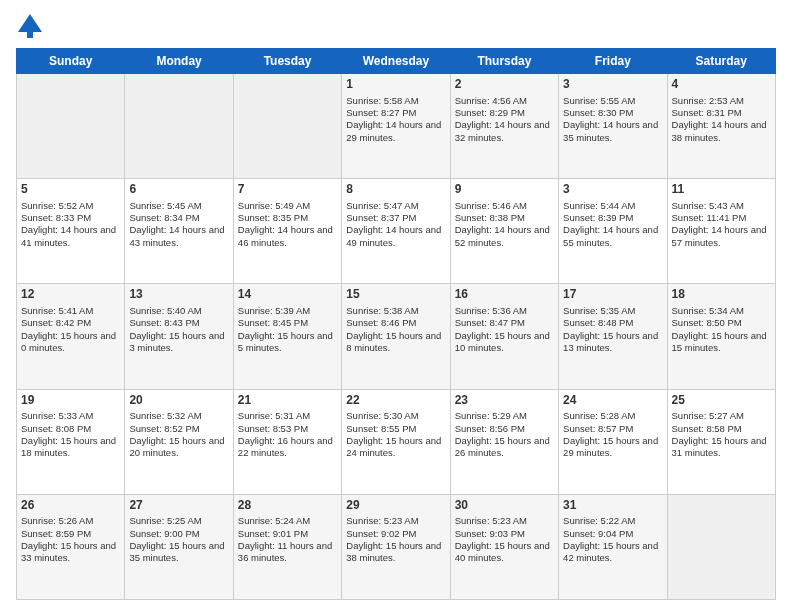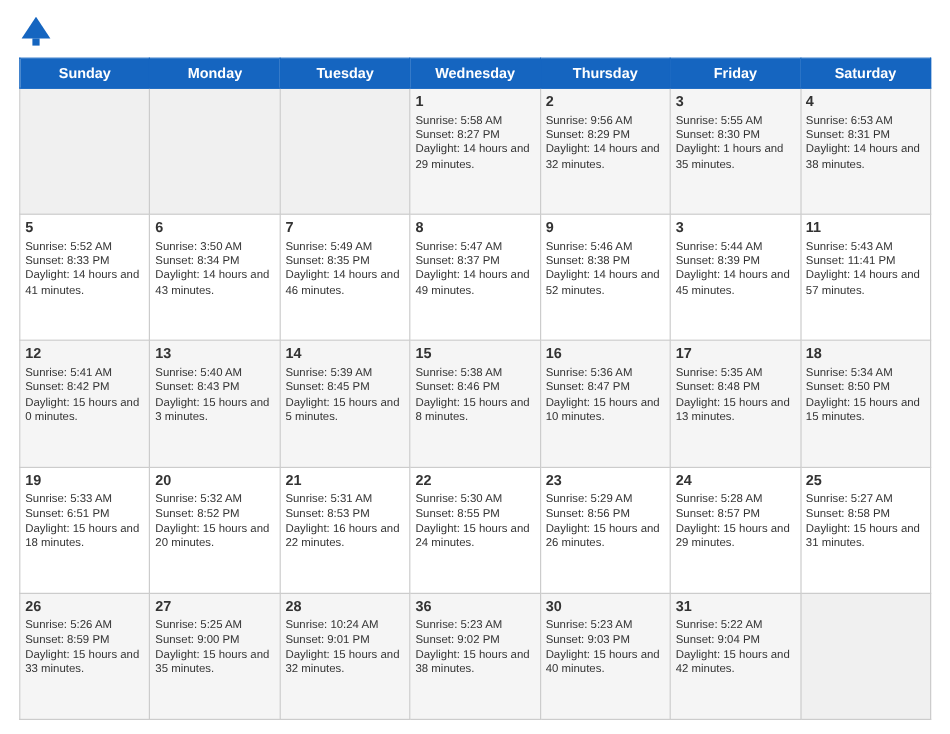--- a/index.html
+++ b/index.html
@@ -126,55 +126,55 @@
           <th>Friday</th>
           <th>Saturday</th>
         </tr>
     </thead>
     <tbody id="calendar-body">
     <tr class="row-alt">
           <td class="empty"></td>
           <td class="empty"></td>
           <td class="empty"></td>
           <td><span class="day-num">1</span><span>Sunrise: 5:58 AM</span><br><span>Sunset: 8:27 PM</span><br><span>Daylight: 14 hours and 29 minutes.</span></td>
-          <td><span class="day-num">2</span><span>Sunrise: 9:56 AM</span><br><span>Sunset: 8:29 PM</span><br><span>Daylight: 14 hours and 32 minutes.</span></td>
-          <td><span class="day-num">3</span><span>Sunrise: 5:55 AM</span><br><span>Sunset: 8:30 PM</span><br><span>Daylight: 1 hours and 35 minutes.</span></td>
-          <td><span class="day-num">4</span><span>Sunrise: 6:53 AM</span><br><span>Sunset: 8:31 PM</span><br><span>Daylight: 14 hours and 38 minutes.</span></td>
+          <td><span class="day-num">2</span><span>Sunrise: 4:56 AM</span><br><span>Sunset: 8:29 PM</span><br><span>Daylight: 14 hours and 32 minutes.</span></td>
+          <td><span class="day-num">3</span><span>Sunrise: 5:55 AM</span><br><span>Sunset: 8:30 PM</span><br><span>Daylight: 14 hours and 35 minutes.</span></td>
+          <td><span class="day-num">4</span><span>Sunrise: 2:53 AM</span><br><span>Sunset: 8:31 PM</span><br><span>Daylight: 14 hours and 38 minutes.</span></td>
         </tr>
         <tr>
           <td><span class="day-num">5</span><span>Sunrise: 5:52 AM</span><br><span>Sunset: 8:33 PM</span><br><span>Daylight: 14 hours and 41 minutes.</span></td>
-          <td><span class="day-num">6</span><span>Sunrise: 3:50 AM</span><br><span>Sunset: 8:34 PM</span><br><span>Daylight: 14 hours and 43 minutes.</span></td>
+          <td><span class="day-num">6</span><span>Sunrise: 5:45 AM</span><br><span>Sunset: 8:34 PM</span><br><span>Daylight: 14 hours and 43 minutes.</span></td>
           <td><span class="day-num">7</span><span>Sunrise: 5:49 AM</span><br><span>Sunset: 8:35 PM</span><br><span>Daylight: 14 hours and 46 minutes.</span></td>
           <td><span class="day-num">8</span><span>Sunrise: 5:47 AM</span><br><span>Sunset: 8:37 PM</span><br><span>Daylight: 14 hours and 49 minutes.</span></td>
           <td><span class="day-num">9</span><span>Sunrise: 5:46 AM</span><br><span>Sunset: 8:38 PM</span><br><span>Daylight: 14 hours and 52 minutes.</span></td>
-          <td><span class="day-num">3</span><span>Sunrise: 5:44 AM</span><br><span>Sunset: 8:39 PM</span><br><span>Daylight: 14 hours and 45 minutes.</span></td>
+          <td><span class="day-num">3</span><span>Sunrise: 5:44 AM</span><br><span>Sunset: 8:39 PM</span><br><span>Daylight: 14 hours and 55 minutes.</span></td>
           <td><span class="day-num">11</span><span>Sunrise: 5:43 AM</span><br><span>Sunset: 11:41 PM</span><br><span>Daylight: 14 hours and 57 minutes.</span></td>
         </tr>
         <tr class="row-alt">
           <td><span class="day-num">12</span><span>Sunrise: 5:41 AM</span><br><span>Sunset: 8:42 PM</span><br><span>Daylight: 15 hours and 0 minutes.</span></td>
           <td><span class="day-num">13</span><span>Sunrise: 5:40 AM</span><br><span>Sunset: 8:43 PM</span><br><span>Daylight: 15 hours and 3 minutes.</span></td>
           <td><span class="day-num">14</span><span>Sunrise: 5:39 AM</span><br><span>Sunset: 8:45 PM</span><br><span>Daylight: 15 hours and 5 minutes.</span></td>
           <td><span class="day-num">15</span><span>Sunrise: 5:38 AM</span><br><span>Sunset: 8:46 PM</span><br><span>Daylight: 15 hours and 8 minutes.</span></td>
           <td><span class="day-num">16</span><span>Sunrise: 5:36 AM</span><br><span>Sunset: 8:47 PM</span><br><span>Daylight: 15 hours and 10 minutes.</span></td>
           <td><span class="day-num">17</span><span>Sunrise: 5:35 AM</span><br><span>Sunset: 8:48 PM</span><br><span>Daylight: 15 hours and 13 minutes.</span></td>
           <td><span class="day-num">18</span><span>Sunrise: 5:34 AM</span><br><span>Sunset: 8:50 PM</span><br><span>Daylight: 15 hours and 15 minutes.</span></td>
         </tr>
         <tr>
-          <td><span class="day-num">19</span><span>Sunrise: 5:33 AM</span><br><span>Sunset: 6:51 PM</span><br><span>Daylight: 15 hours and 18 minutes.</span></td>
+          <td><span class="day-num">19</span><span>Sunrise: 5:33 AM</span><br><span>Sunset: 8:08 PM</span><br><span>Daylight: 15 hours and 18 minutes.</span></td>
           <td><span class="day-num">20</span><span>Sunrise: 5:32 AM</span><br><span>Sunset: 8:52 PM</span><br><span>Daylight: 15 hours and 20 minutes.</span></td>
           <td><span class="day-num">21</span><span>Sunrise: 5:31 AM</span><br><span>Sunset: 8:53 PM</span><br><span>Daylight: 16 hours and 22 minutes.</span></td>
           <td><span class="day-num">22</span><span>Sunrise: 5:30 AM</span><br><span>Sunset: 8:55 PM</span><br><span>Daylight: 15 hours and 24 minutes.</span></td>
           <td><span class="day-num">23</span><span>Sunrise: 5:29 AM</span><br><span>Sunset: 8:56 PM</span><br><span>Daylight: 15 hours and 26 minutes.</span></td>
           <td><span class="day-num">24</span><span>Sunrise: 5:28 AM</span><br><span>Sunset: 8:57 PM</span><br><span>Daylight: 15 hours and 29 minutes.</span></td>
           <td><span class="day-num">25</span><span>Sunrise: 5:27 AM</span><br><span>Sunset: 8:58 PM</span><br><span>Daylight: 15 hours and 31 minutes.</span></td>
         </tr>
         <tr class="row-alt">
           <td><span class="day-num">26</span><span>Sunrise: 5:26 AM</span><br><span>Sunset: 8:59 PM</span><br><span>Daylight: 15 hours and 33 minutes.</span></td>
           <td><span class="day-num">27</span><span>Sunrise: 5:25 AM</span><br><span>Sunset: 9:00 PM</span><br><span>Daylight: 15 hours and 35 minutes.</span></td>
-          <td><span class="day-num">28</span><span>Sunrise: 10:24 AM</span><br><span>Sunset: 9:01 PM</span><br><span>Daylight: 15 hours and 32 minutes.</span></td>
-          <td><span class="day-num">36</span><span>Sunrise: 5:23 AM</span><br><span>Sunset: 9:02 PM</span><br><span>Daylight: 15 hours and 38 minutes.</span></td>
+          <td><span class="day-num">28</span><span>Sunrise: 5:24 AM</span><br><span>Sunset: 9:01 PM</span><br><span>Daylight: 11 hours and 36 minutes.</span></td>
+          <td><span class="day-num">29</span><span>Sunrise: 5:23 AM</span><br><span>Sunset: 9:02 PM</span><br><span>Daylight: 15 hours and 38 minutes.</span></td>
           <td><span class="day-num">30</span><span>Sunrise: 5:23 AM</span><br><span>Sunset: 9:03 PM</span><br><span>Daylight: 15 hours and 40 minutes.</span></td>
           <td><span class="day-num">31</span><span>Sunrise: 5:22 AM</span><br><span>Sunset: 9:04 PM</span><br><span>Daylight: 15 hours and 42 minutes.</span></td>
           <td class="empty"></td>
         </tr>
       </tbody>
   </table>
 </div>
 
 </body></html>

